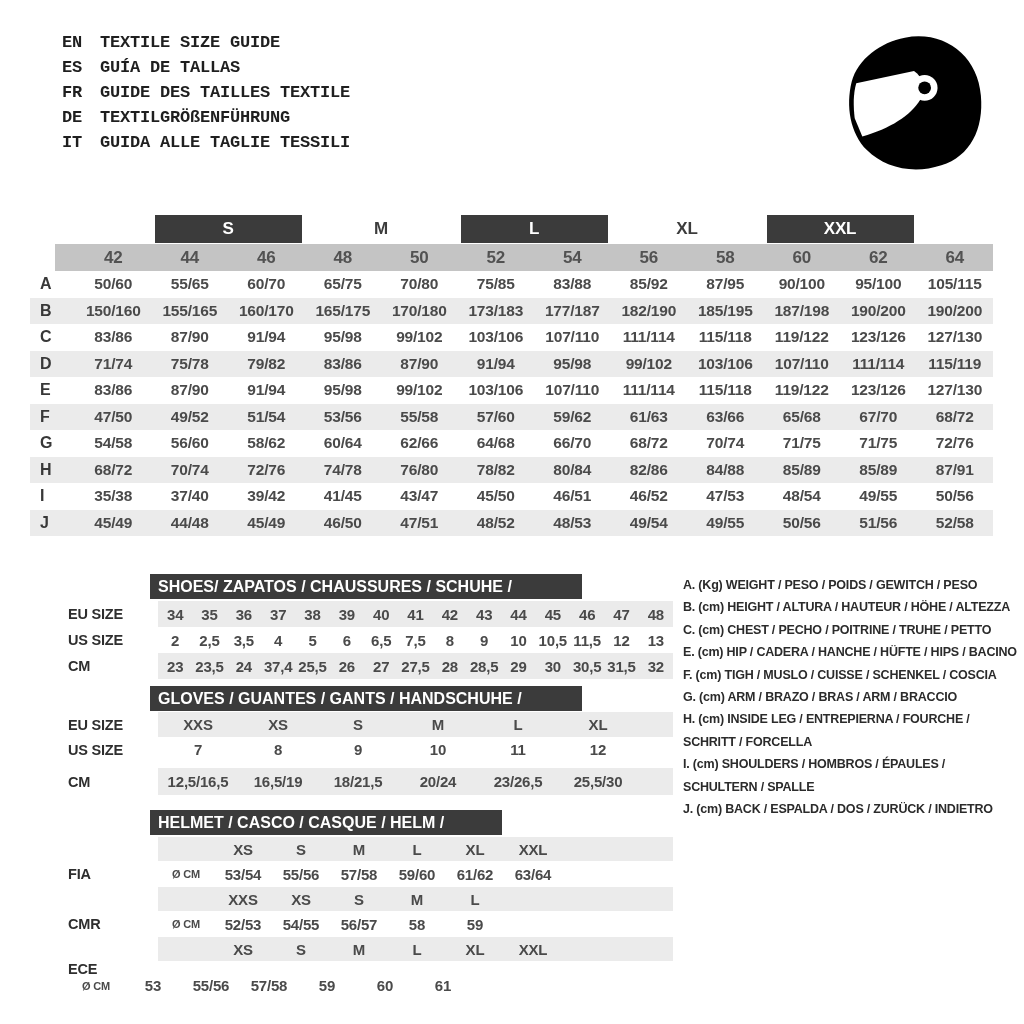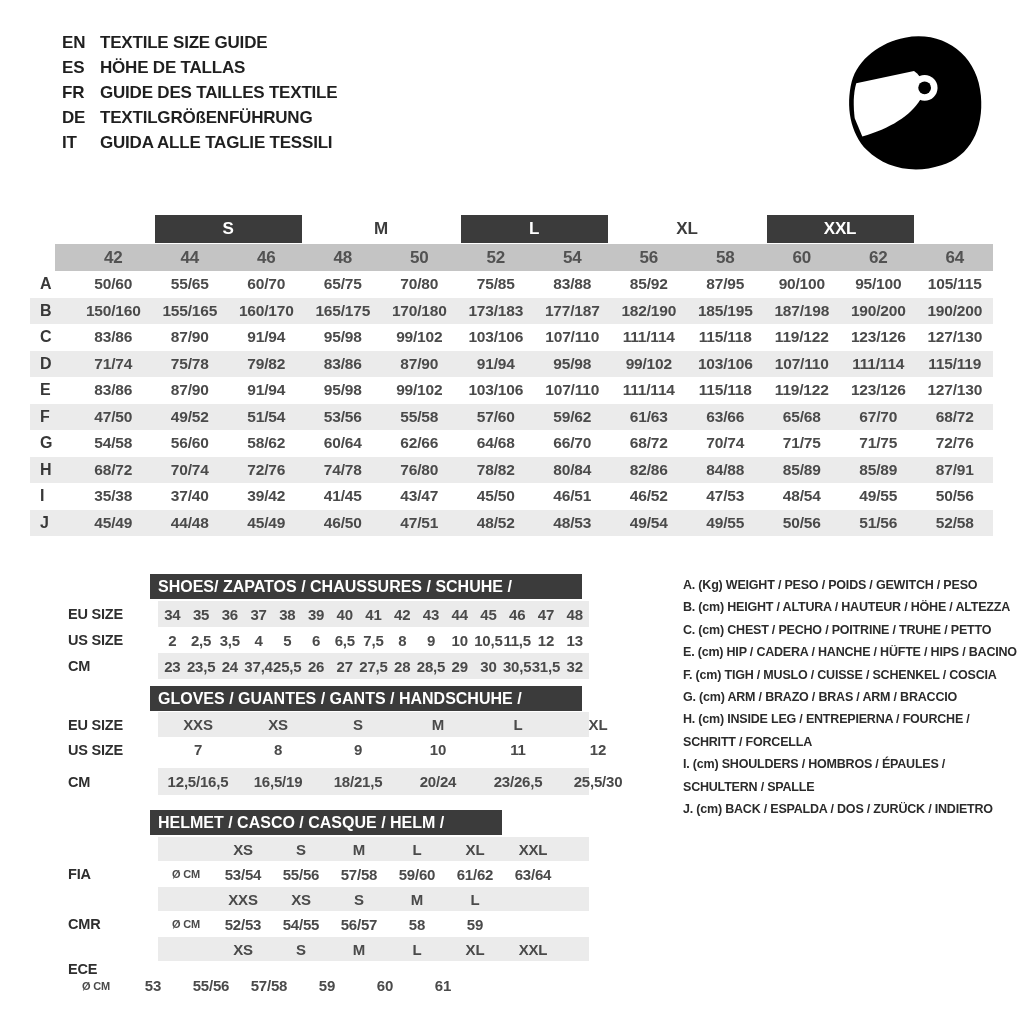--- a/index.html
+++ b/index.html
@@ -2,21 +2,21 @@
 <html><head>
 <meta charset="utf-8">
 <style>
   * { margin:0; padding:0; box-sizing:border-box; }
   html,body { background:#fff; }
   body { font-family:"Liberation Sans","DejaVu Sans",sans-serif; font-weight:bold; color:#4a4a4a; }
   .page { position:relative; width:1024px; height:1024px; background:#fff; overflow:hidden; letter-spacing:-0.2px; }
 
   
   .langs { position:absolute; left:62px; top:30px; }
-  .lang-row { display:flex; height:25px; align-items:center; font-size:17px; color:#1f1f1f; }
+  .lang-row { display:flex; height:25px; align-items:center; font-size:17px; color:#1f1f1f;font-family:Liberation Mono, monospace; }
   .lang-code { width:38px; }
   
   .helmet-icon { position:absolute; left:838px; top:22px; width:152px; height:162px; }
 
   
   .main-table { position:absolute; left:30px; top:214px; width:963px; font-size:15.5px; }
   .mt-grid { display:grid; grid-template-columns:45px repeat(12,1fr); align-items:center; }
   .mt-groups { height:30px; }
   .group-cell { text-align:center; font-size:17px; color:#3c3c3c; height:28px; line-height:28px; }
   .group-cell.dark { background:#3b3b3b; color:#fff; margin:0 3px; }
@@ -30,21 +30,21 @@
   
   .bar { position:absolute; left:150px; height:25px; background:#3b3b3b; color:#fff; font-size:16px; line-height:25px; padding-left:8px; letter-spacing:0; }
   .bar-shoes { top:574px; width:432px; }
   .bar-gloves { top:686px; width:432px; }
   .bar-helmet { top:810px; width:352px; }
 
   
   .sect { position:absolute; left:68px; width:605px; }
   .sg-row { display:flex; align-items:stretch; }
   .sg-label { width:90px; font-size:14.5px; color:#2e2e2e; display:flex; align-items:center; }
-  .band { width:431px; display:grid; align-items:center; font-size:15px; color:#4a4a4a; }
+  .band { width:515px; display:grid; align-items:center; font-size:15px; color:#4a4a4a; }
   .band .cell { text-align:center; }
   .sg-row:nth-child(odd) .band { background:#ebebeb; }
 
   .shoes-rows { top:601px; }
   .shoes-rows .sg-row { height:26px; }
   .shoes-rows .band { grid-template-columns:repeat(15,1fr); }
 
   .gloves-rows { top:712px; }
   .gloves-rows .sg-row { height:25px; }
   .gloves-rows .sg-row:nth-child(3) { margin-top:6px; height:27px; }
@@ -68,21 +68,21 @@
 
   <div class="langs">
 
       <div class="lang-row">
         <span class="lang-code">EN</span>
         <span class="lang-title">TEXTILE SIZE GUIDE</span>
       </div>
 
       <div class="lang-row">
         <span class="lang-code">ES</span>
-        <span class="lang-title">HÖHE DE TALLAS</span>
+        <span class="lang-title">GUÍA DE TALLAS</span>
       </div>
 
       <div class="lang-row">
         <span class="lang-code">FR</span>
         <span class="lang-title">GUIDE DES TAILLES TEXTILE</span>
       </div>
 
       <div class="lang-row">
         <span class="lang-code">DE</span>
         <span class="lang-title">TEXTILGRÖßENFÜHRUNG</span>

